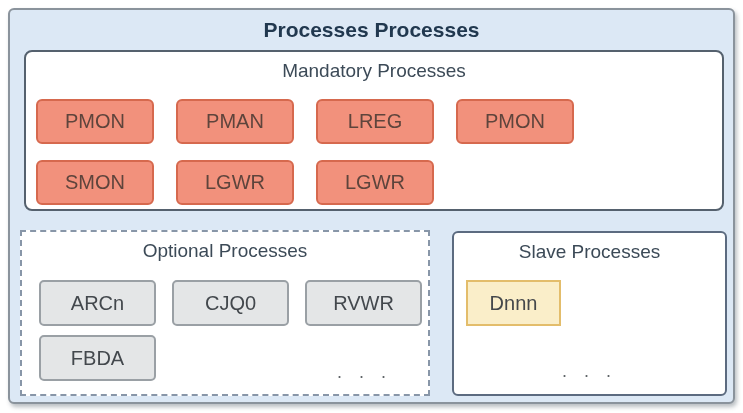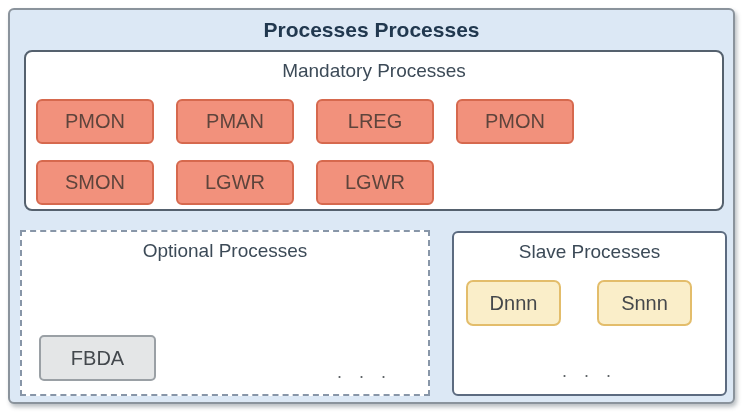--- a/index.html
+++ b/index.html
@@ -74,21 +74,21 @@
     border:2px solid var(--mandatory-box-border);
     color:var(--mandatory-box-text);
   }
   .pbox-gray{
     width:117px;height:46px;border-radius:5px;
     background:var(--optional-box-bg);
     border:2px solid var(--optional-box-border);
     color:var(--optional-box-text);
   }
   .pbox-yellow{
-    width:95px;height:46px;border-radius:7px;
+    width:95px;height:46px;border-radius:0;
     background:var(--slave-box-bg);
     border:2px solid var(--slave-box-border);
     color:var(--slave-box-text);
   }
   .ellipsis{
     position:absolute;font-size:18px;letter-spacing:6px;
     color:var(--ellipsis-text);
   }
   .o-ellipsis{left:284px;top:130px;width:117px;text-align:center;}
   .s-ellipsis{left:0;top:128px;width:100%;text-align:center;}
@@ -110,28 +110,32 @@
       </div>
       <div class="row m-row2">
         <div class="pbox pbox-salmon">SMON</div>
         <div class="pbox pbox-salmon">LGWR</div>
         <div class="pbox pbox-salmon">LGWR</div>
       </div>
     </div>
 
     <div class="panel panel-optional">
       <div class="panel-heading">Optional Processes</div>
+      <div class="row o-row1">
+        <div class="pbox pbox-gray">ARCn</div>
+        <div class="pbox pbox-gray">CJQ0</div>
+        <div class="pbox pbox-gray">RVWR</div>
+      </div>
       <div class="row o-row2">
         <div class="pbox pbox-gray">FBDA</div>
       </div>
       <div class="ellipsis o-ellipsis">. . .</div>
     </div>
 
     <div class="panel panel-slave">
       <div class="panel-heading">Slave Processes</div>
       <div class="row s-row1">
         <div class="pbox pbox-yellow">Dnnn</div>
-        <div class="pbox pbox-yellow">Snnn</div>
       </div>
       <div class="ellipsis s-ellipsis">. . .</div>
     </div>
   </div>
 </div>
 
 </body></html>

